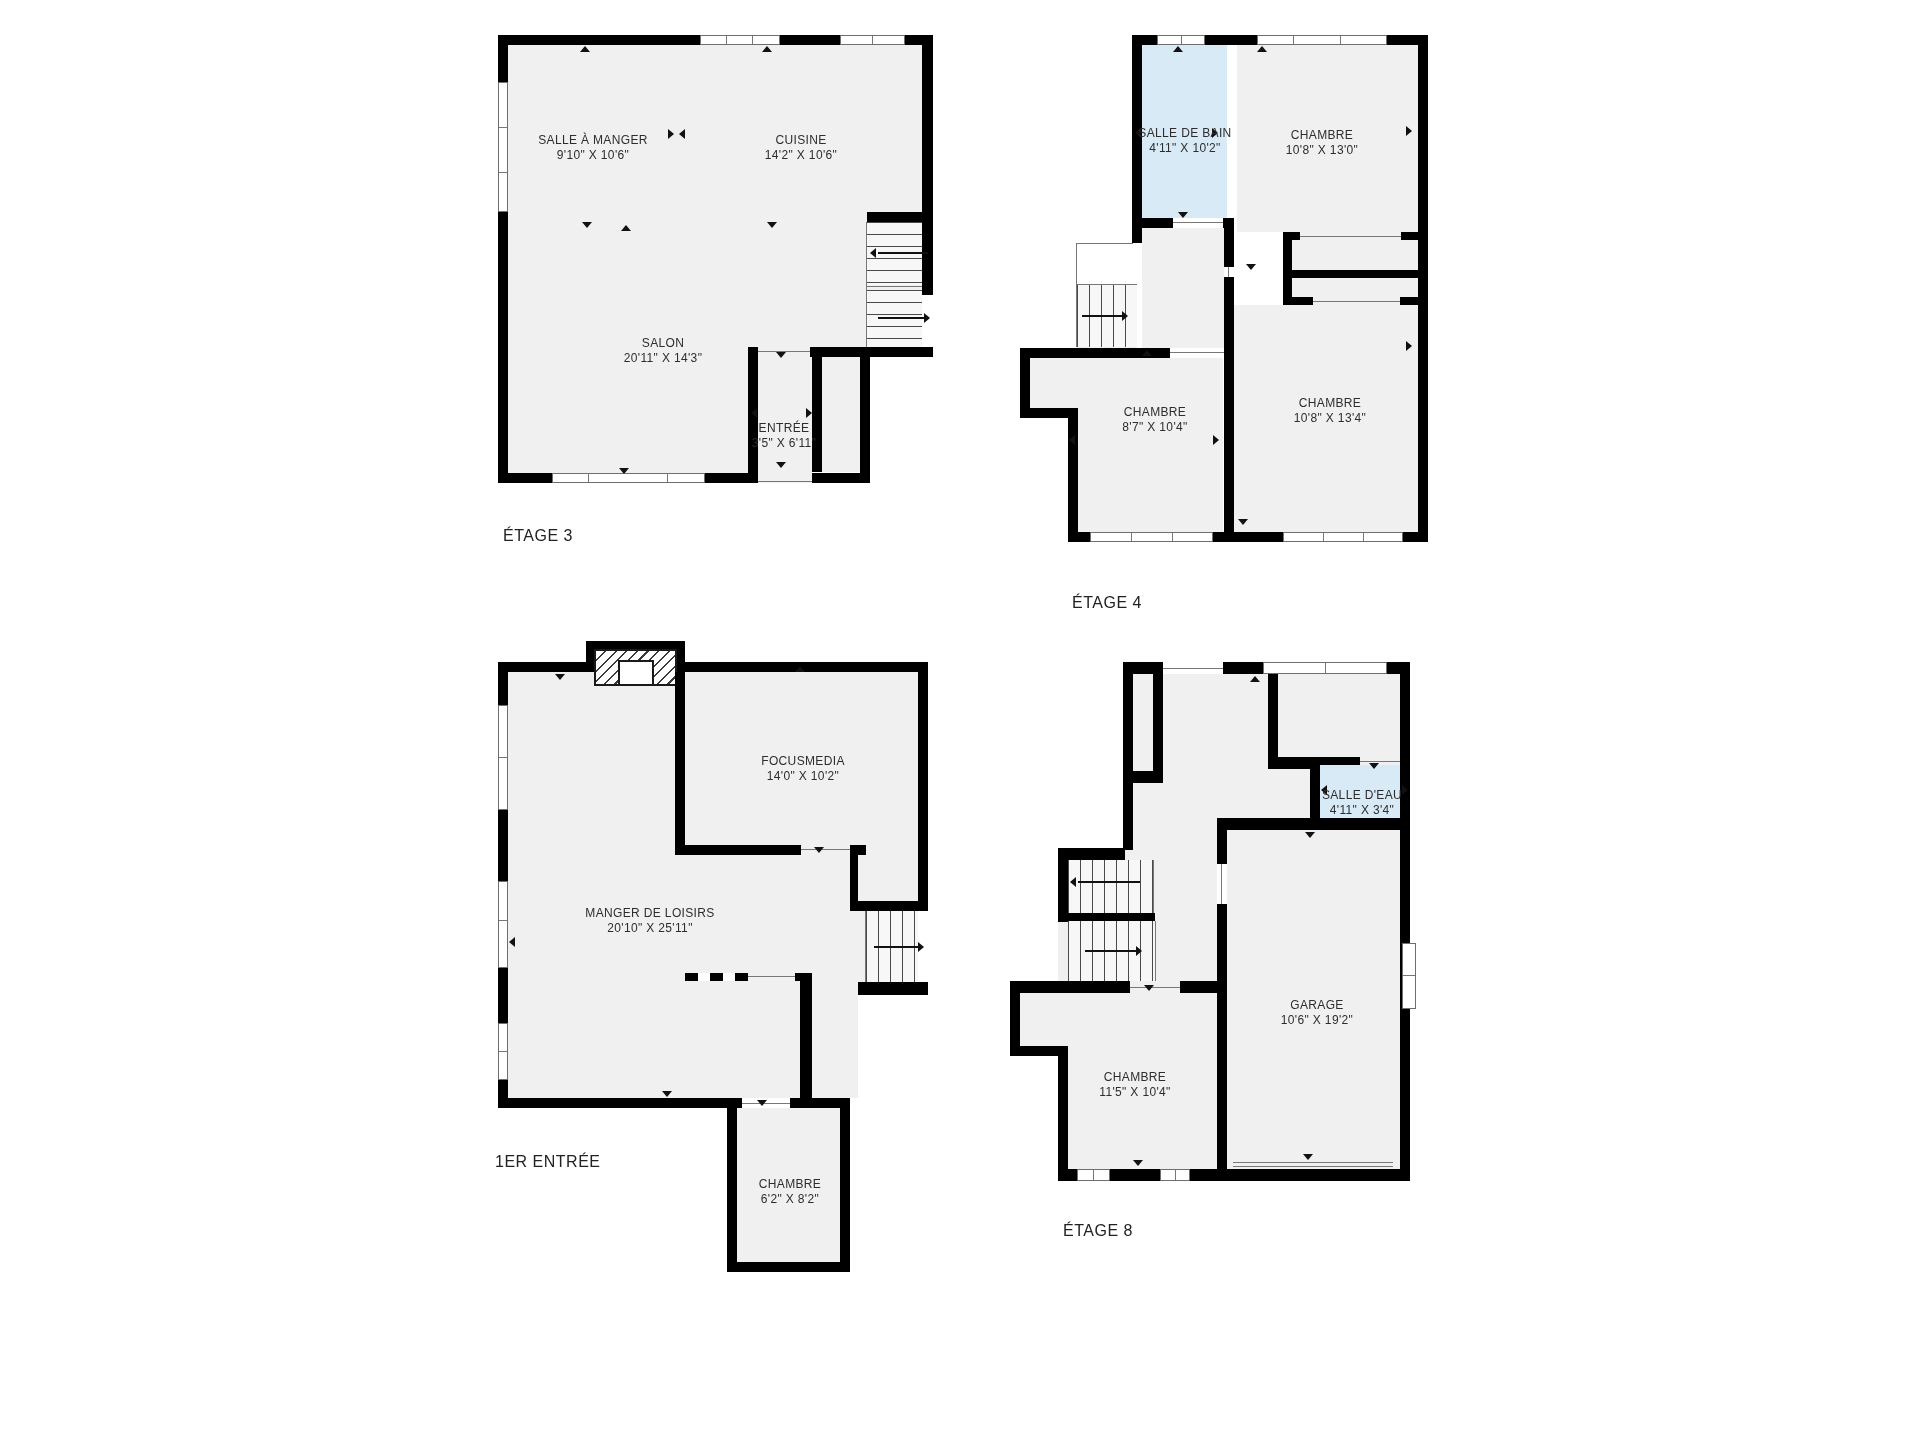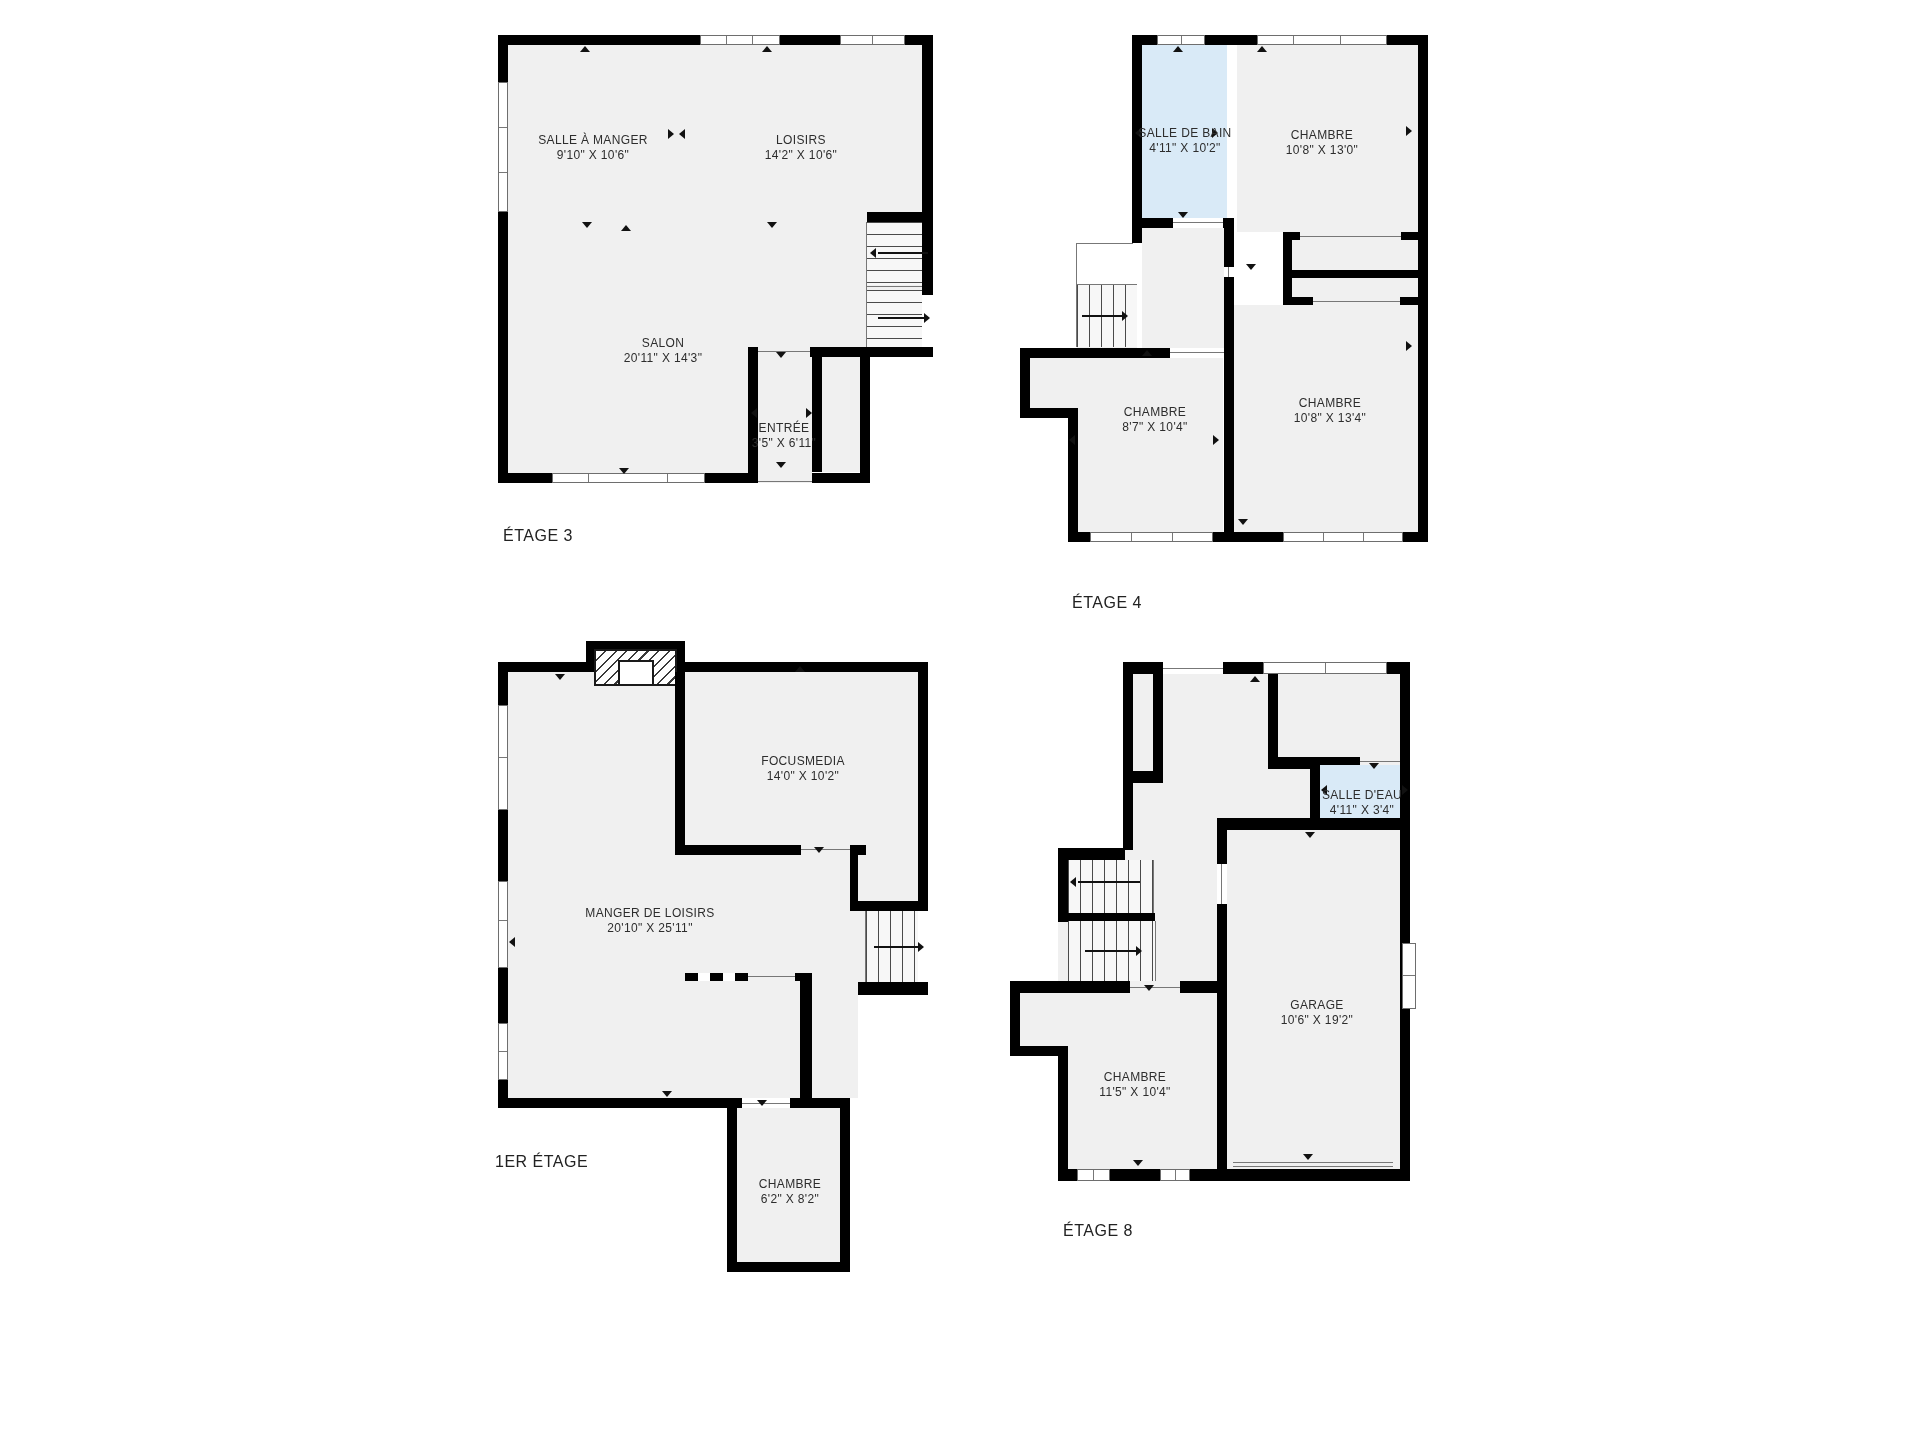--- a/index.html
+++ b/index.html
@@ -86,21 +86,21 @@
     <div class="td" style="left:776px;top:352px"></div>
     <div class="td" style="left:776px;top:462px"></div>
     <div class="tl" style="left:751px;top:408px"></div>
     <div class="tr" style="left:806px;top:408px"></div>
 
     <div class="rl" style="left:593px;top:133px">
       <div>SALLE À MANGER</div>
       <div>9'10" X 10'6"</div>
     </div>
     <div class="rl" style="left:801px;top:133px">
-      <div>LOISIRS</div>
+      <div>CUISINE</div>
       <div>14'2" X 10'6"</div>
     </div>
     <div class="rl" style="left:663px;top:336px">
       <div>SALON</div>
       <div>20'11" X 14'3"</div>
     </div>
     <div class="rl" style="left:784px;top:421px">
       <div>ENTRÉE</div>
       <div>3'5" X 6'11"</div>
     </div>
@@ -256,21 +256,21 @@
       <div>14'0" X 10'2"</div>
     </div>
     <div class="rl" style="left:650px;top:906px">
       <div>MANGER DE LOISIRS</div>
       <div>20'10" X 25'11"</div>
     </div>
     <div class="rl" style="left:790px;top:1177px">
       <div>CHAMBRE</div>
       <div>6'2" X 8'2"</div>
     </div>
-    <div class="fl" style="left:495px;top:1153px">1ER ÉTAGE</div>
+    <div class="fl" style="left:495px;top:1153px">1ER ENTRÉE</div>
   </div>
 
   <div>
     <div class="floor" style="left:1133px;top:674px;width:267px;height:144px"></div>
     <div class="floor" style="left:1133px;top:818px;width:84px;height:30px"></div>
     <div class="floor" style="left:1058px;top:848px;width:159px;height:145px"></div>
     <div class="floor" style="left:1068px;top:993px;width:149px;height:176px"></div>
     <div class="floor" style="left:1020px;top:993px;width:48px;height:53px"></div>
     <div class="floor" style="left:1227px;top:830px;width:173px;height:339px"></div>
     <div class="blue" style="left:1320px;top:765px;width:80px;height:53px"></div>

